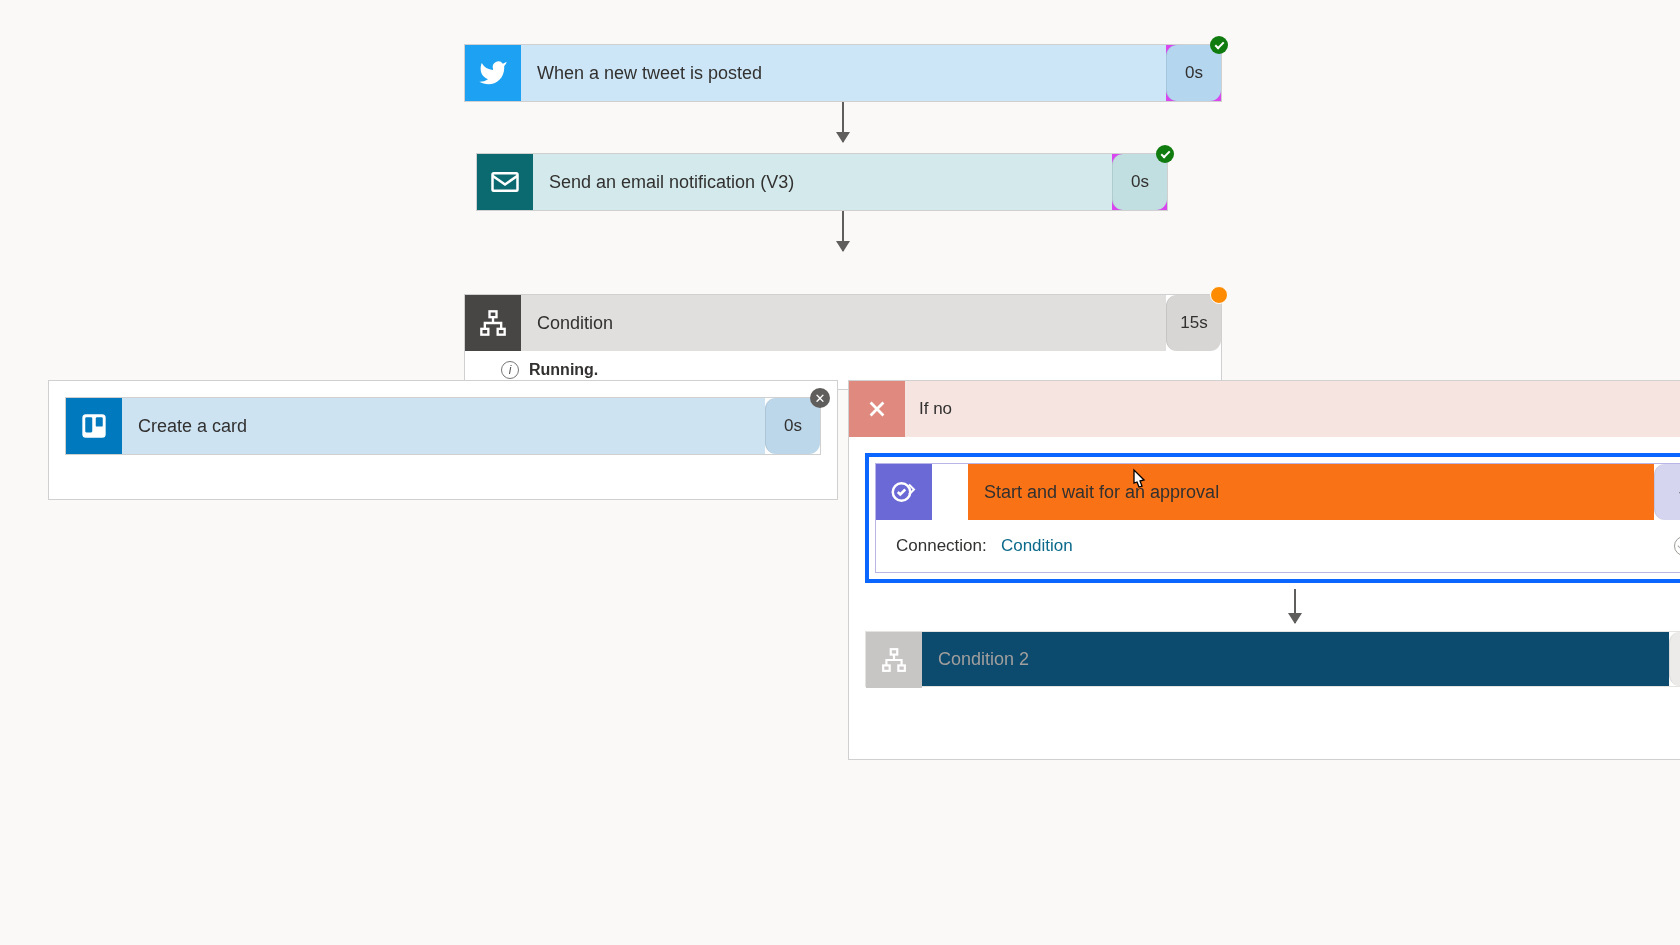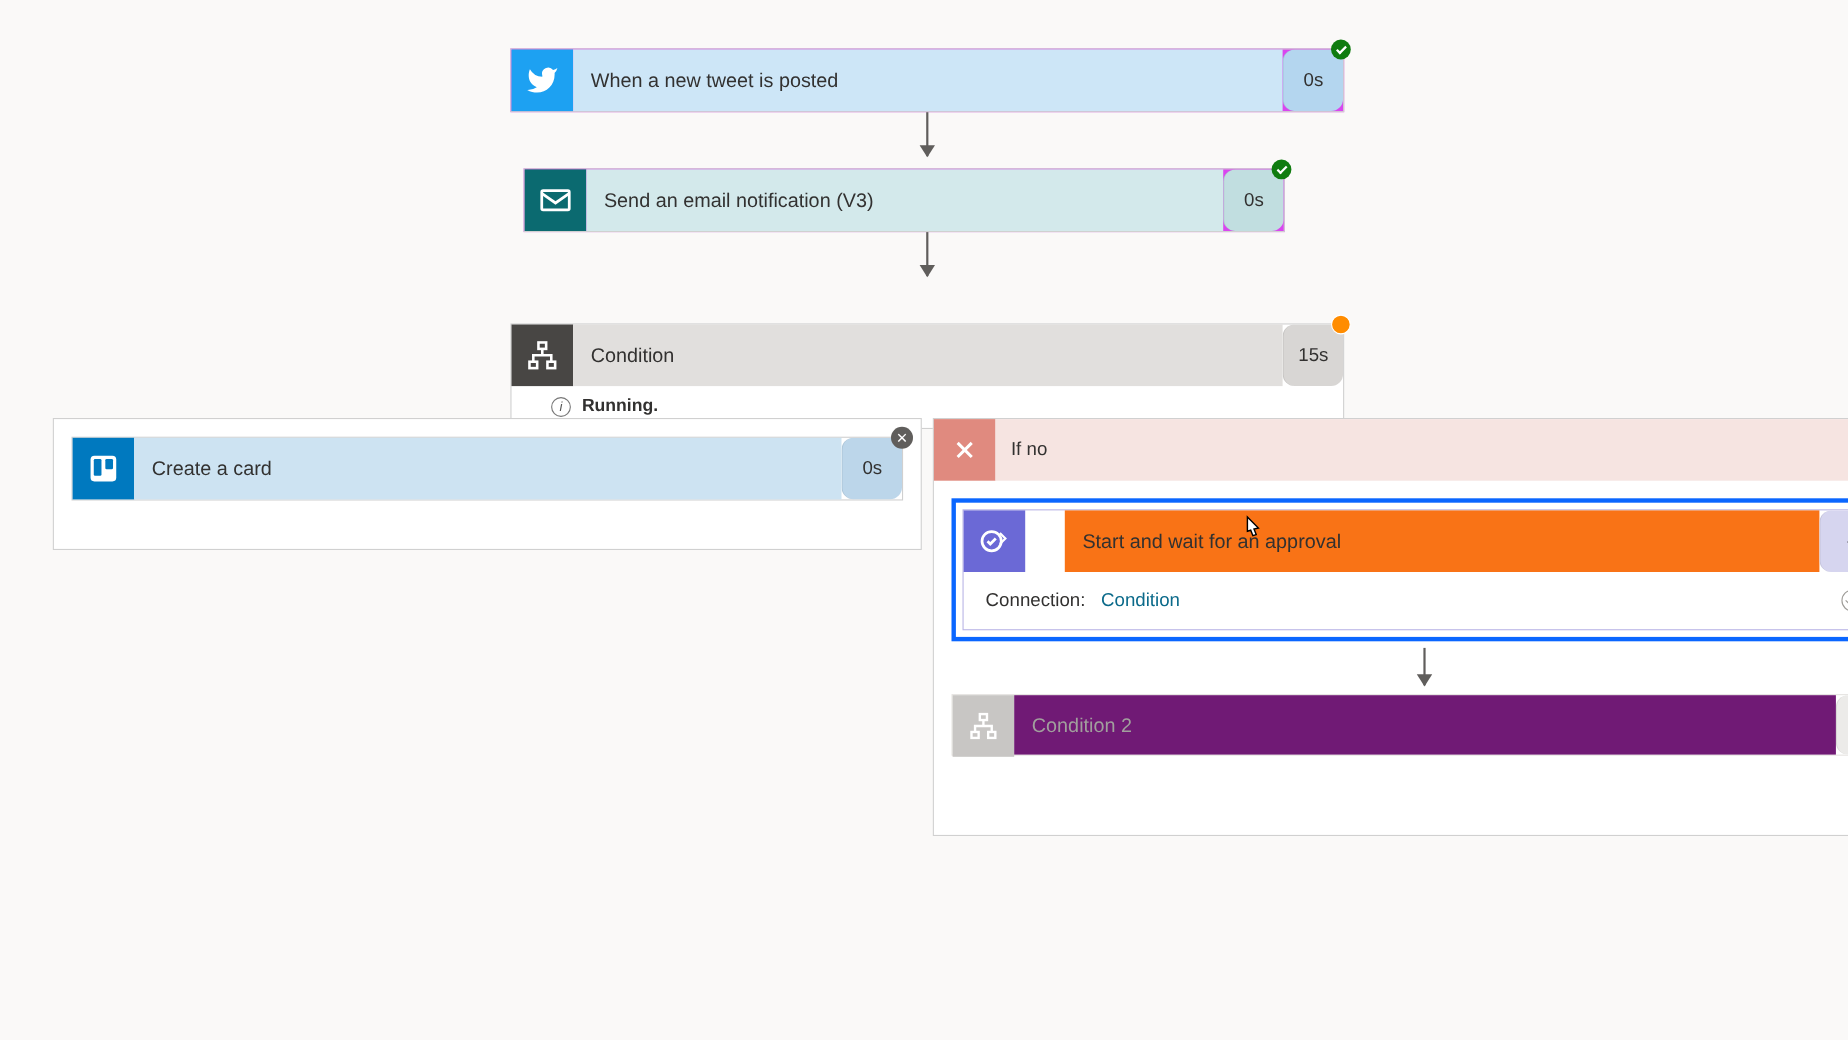--- a/index.html
+++ b/index.html
@@ -215,21 +215,21 @@
     margin: 6px auto 8px;
   }
   #arrow-approval-cond2::after {
     content:"";position:absolute;bottom:-1px;left:50%;transform:translateX(-50%);
     border-left:7px solid transparent;border-right:7px solid transparent;border-top:11px solid #605e5c;
   }
 
   
   #card-cond2 { display:flex; border:1px solid #e5e3e0; height:56px; }
   #card-cond2 .step-icon { background:#c8c6c4; }
-  #card-cond2 .step-title { background:#701a75; color:#a19f9d; }
+  #card-cond2 .step-title { background:#0c4a6e; color:#a19f9d; }
   #card-cond2 .step-time  { background:#ecebe9; width:55px;display:flex;align-items:center;justify-content:center;color:#a19f9d; }
 
   
   #cursor {
     position:absolute;
     left: 1127px; top: 468px;
     width:22px;height:22px;
     pointer-events:none;
   }
 

